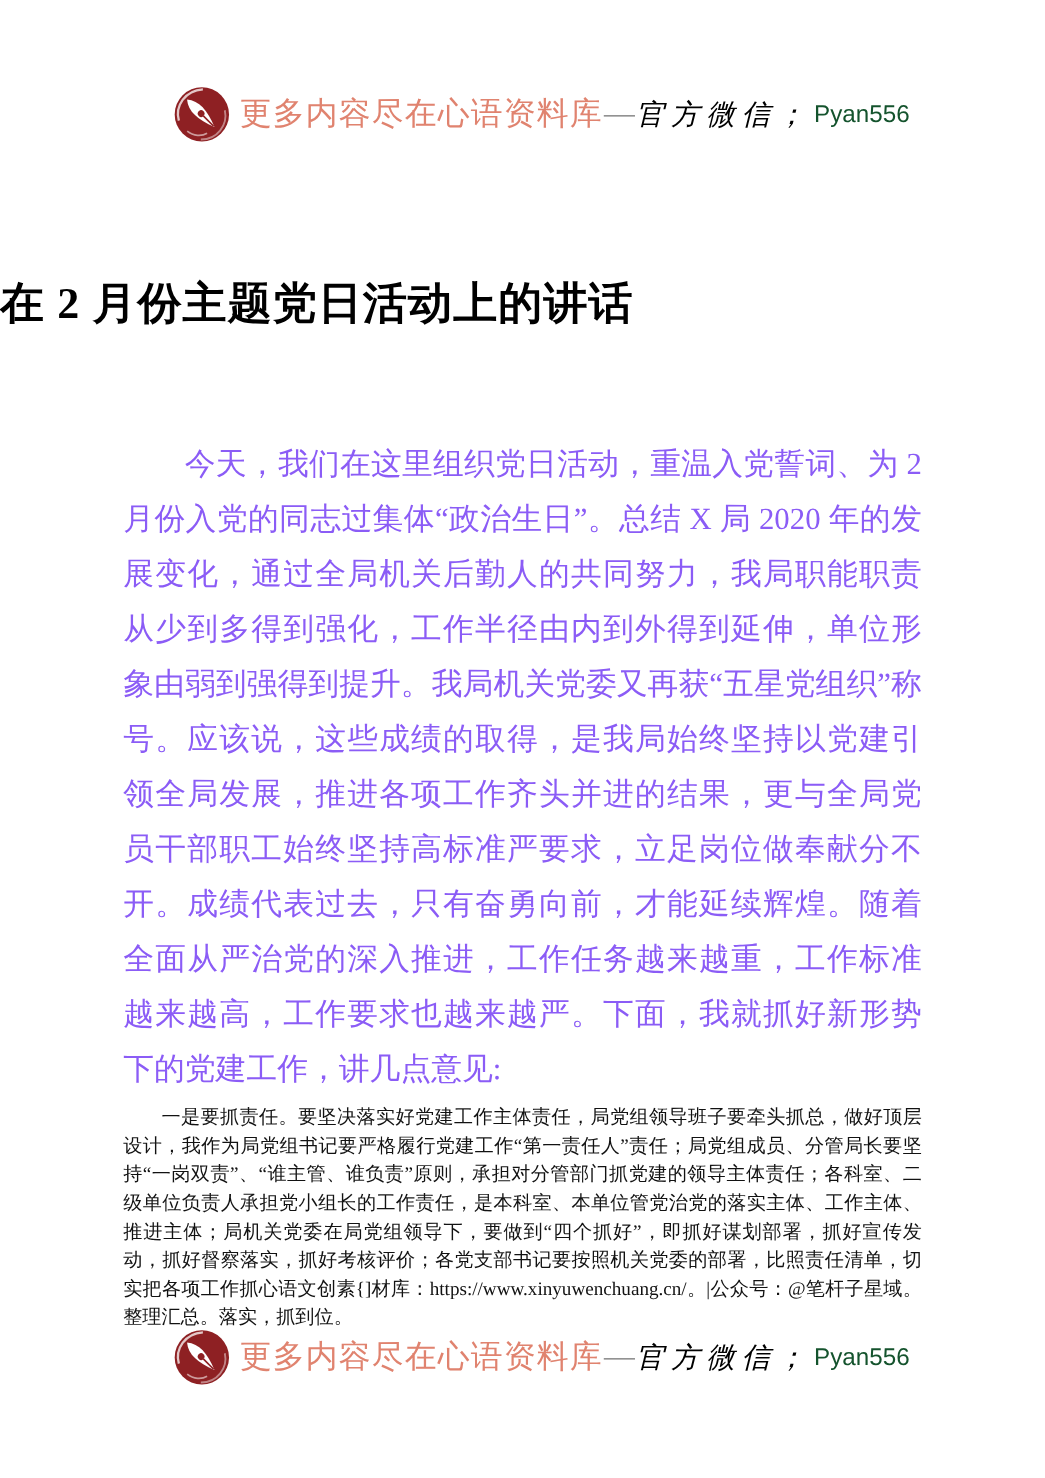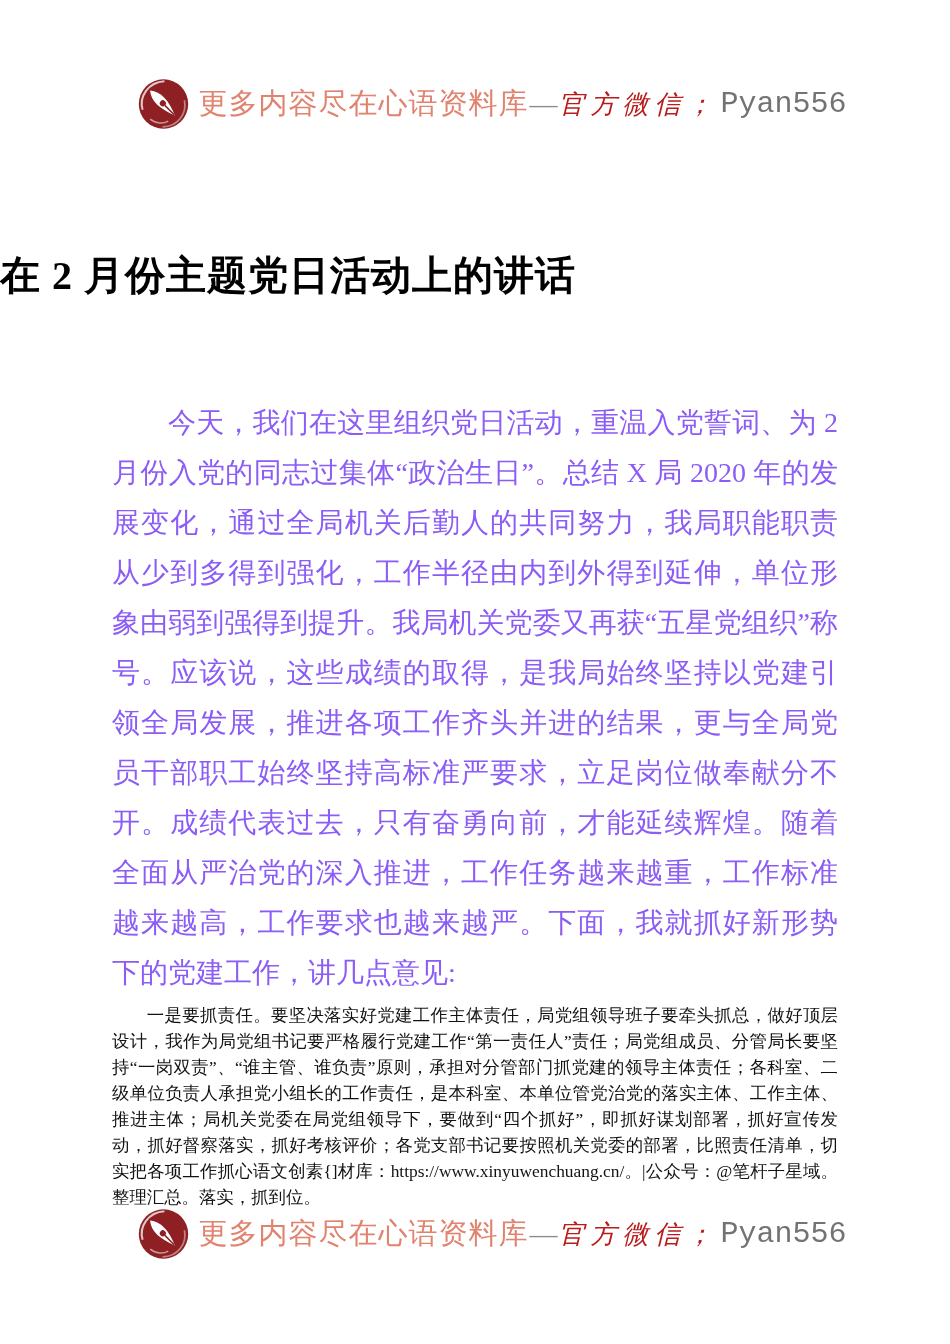--- a/index.html
+++ b/index.html
@@ -43,29 +43,29 @@
     color: #e0836f;
     font-family: "Liberation Serif", serif;
   }
   .wm-dash {
     font-size: 28px;
     color: #8c8c8c;
     margin: 0 1px;
   }
   .wm-label {
     font-size: 26px;
-    color: #b91c1c;
+    color: #000000;
     font-style: italic;
     letter-spacing: 6px;
     font-family: "DejaVu Serif", serif;
   }
   .wm-id {
-    font-size: 30px;
-    color: #737373;
-    font-family: Liberation Mono, monospace;
+    font-size: 22px;
+    color: #14532d;
+    font-family: Liberation Sans, sans-serif;
     margin-left: 2px;
   }
 
   
   .doc-title {
     position: absolute;
     top: 248px;
     left: 0;
     right: 0;
     margin: 0;

